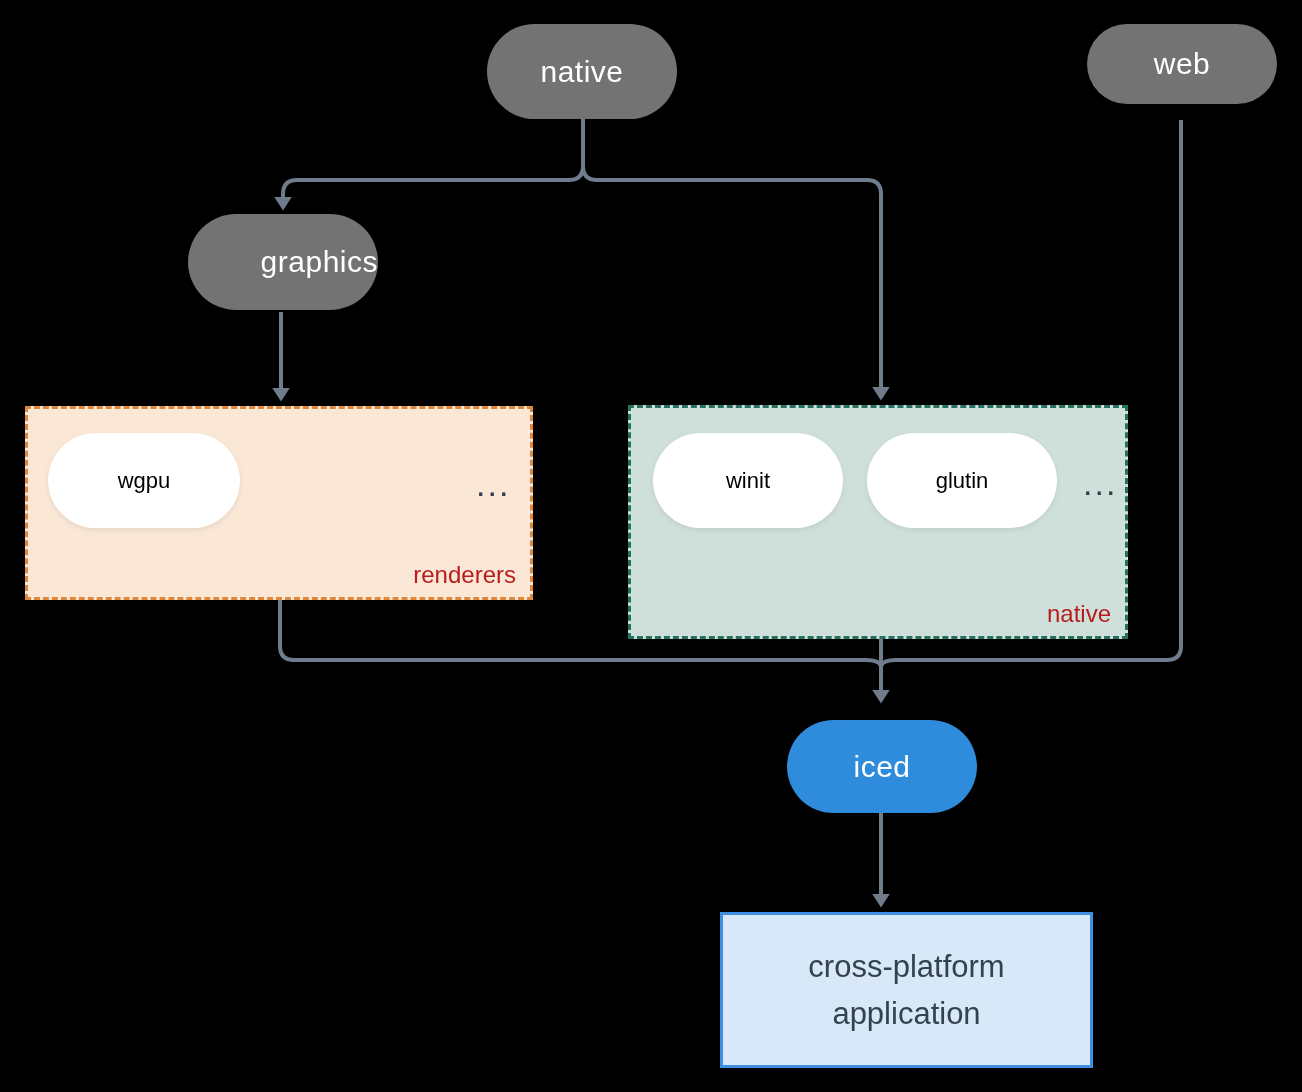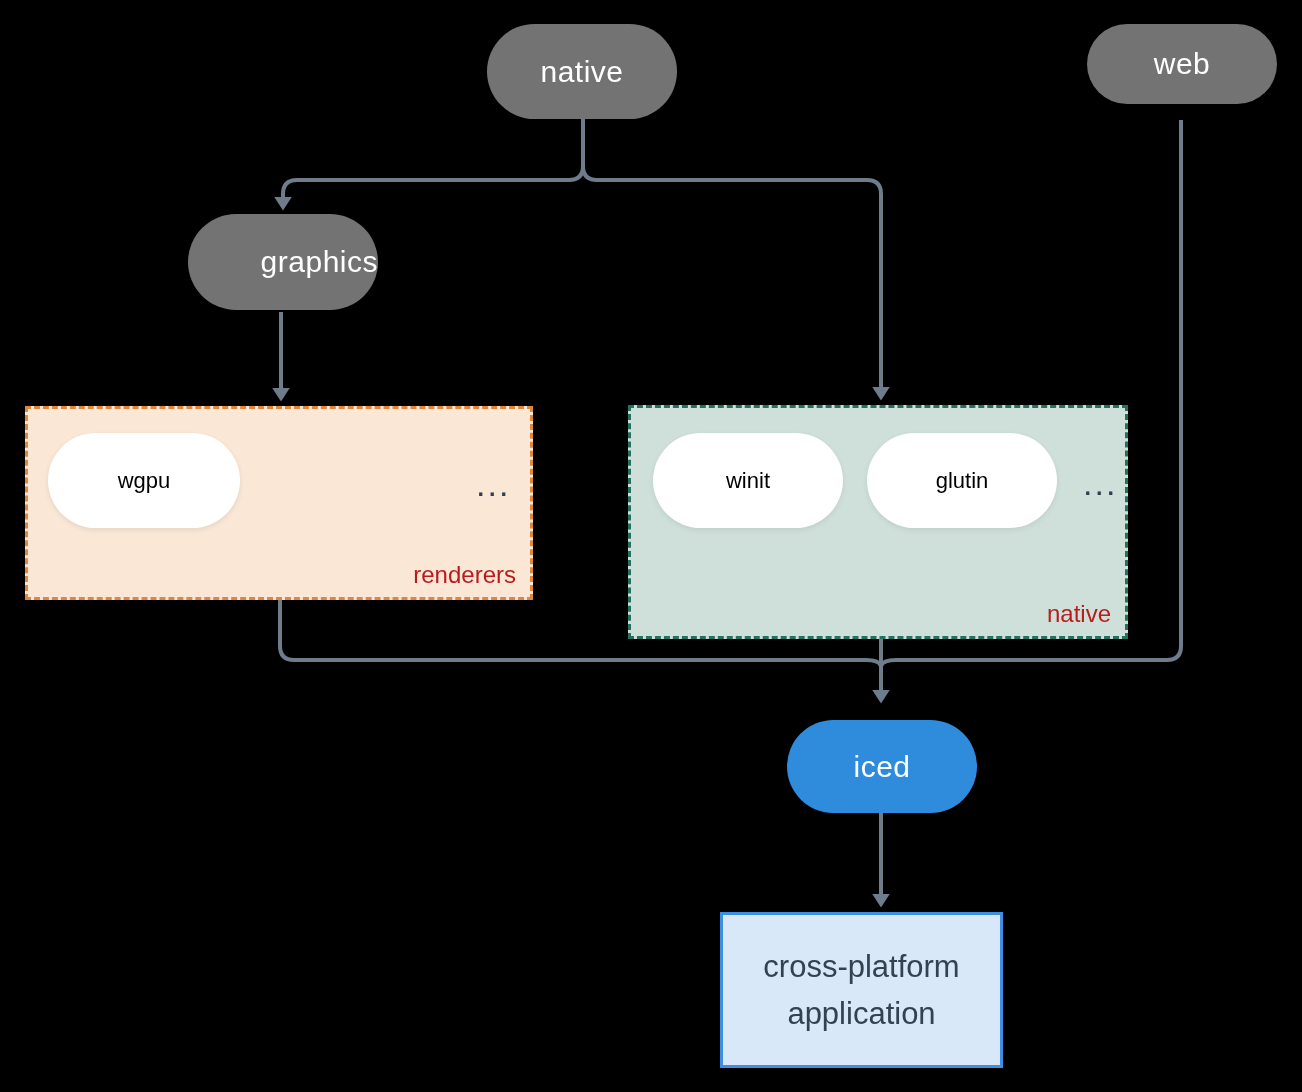--- a/index.html
+++ b/index.html
@@ -54,21 +54,21 @@
   }
   #group-renderers .ellipsis{left:448px;}
   #group-shells .ellipsis{left:452px;}
   .group-label{
     position:absolute;right:14px;bottom:8px;
     color:#b91c1c;font-size:24px;
   }
 
   #node-app{
     position:absolute;box-sizing:border-box;
-    left:720px;top:912px;width:283px;height:156px;
+    left:720px;top:912px;width:373px;height:156px;
     background:#D8E8F8;border:3px solid #3E8EE2;
     display:flex;flex-direction:column;align-items:center;justify-content:center;
     color:#33424F;font-size:31px;line-height:47px;
   }
 </style>
 </head>
 <body>
 
 <svg id="connectors" viewBox="0 0 1302 1092" xmlns="http://www.w3.org/2000/svg">
   <defs>

